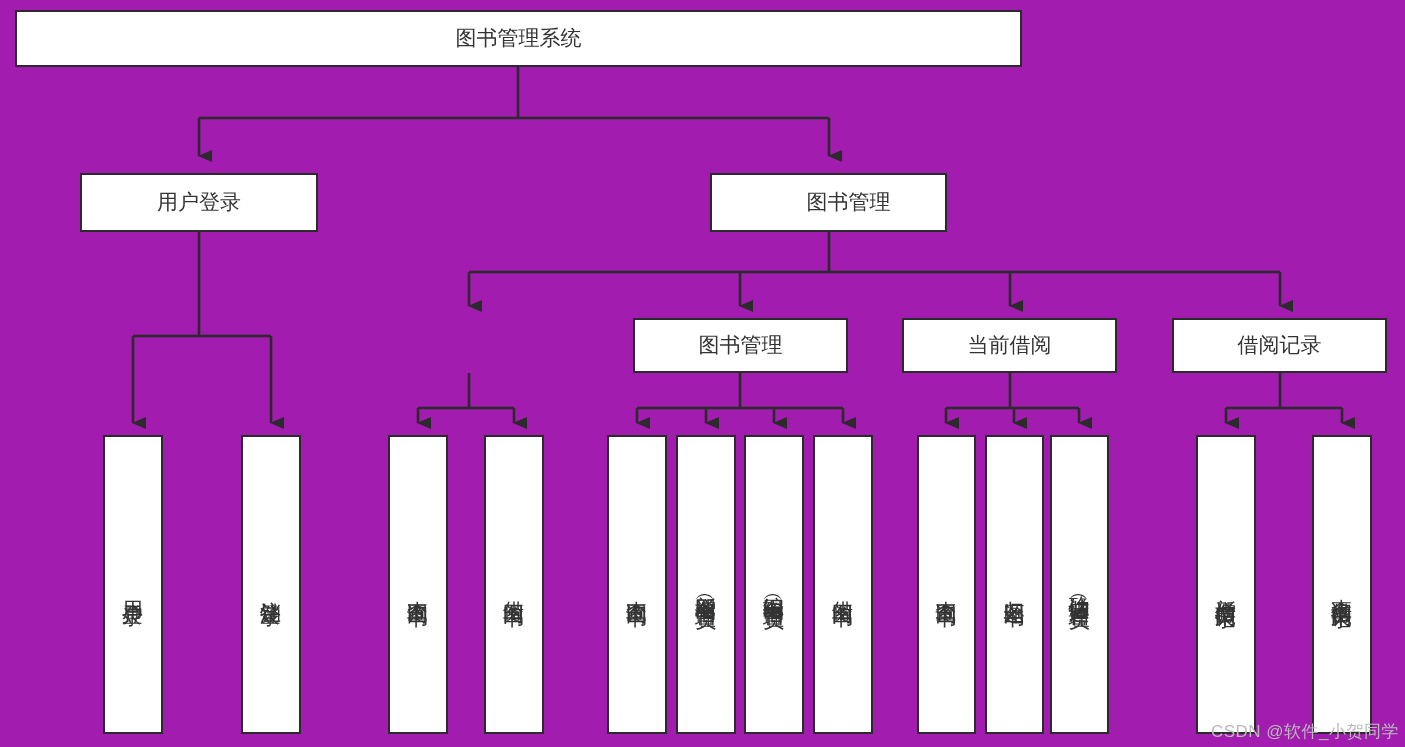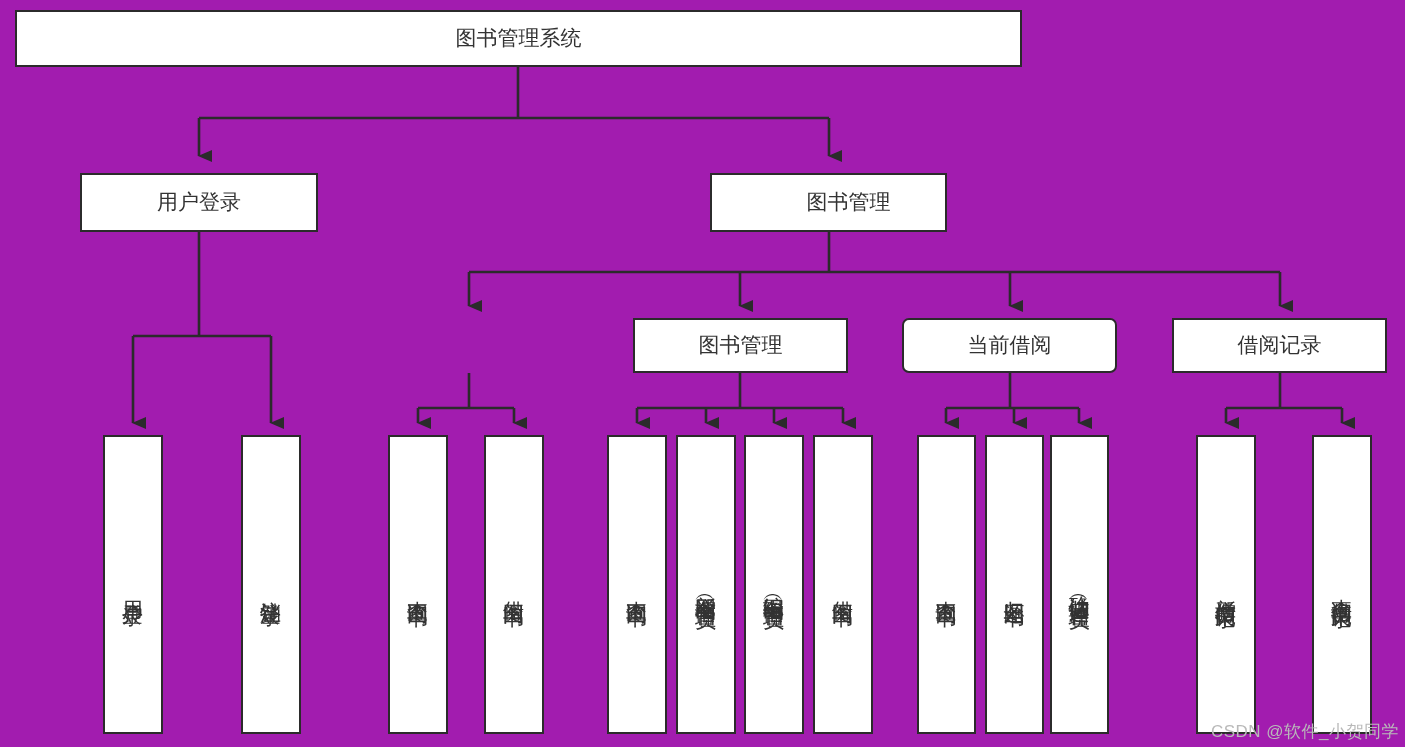--- a/index.html
+++ b/index.html
@@ -141,21 +141,21 @@
   <div class="node level-1" style="left: 80px; top: 173px; width: 238px; height: 59px;">
     <span class="node-label">用户登录</span>
   </div>
   <div class="node level-1" style="left: 710px; top: 173px; width: 237px; height: 59px; padding-left: 40px;">
     <span class="node-label">图书管理</span>
   </div>
 
   <div class="node level-2" style="left: 633px; top: 318px; width: 215px; height: 55px;">
     <span class="node-label">图书管理</span>
   </div>
-  <div class="node level-2" style="left: 902px; top: 318px; width: 215px; height: 55px; border-radius: 7px;">
+  <div class="node level-2" style="left: 902px; top: 318px; width: 215px; height: 55px;">
     <span class="node-label">当前借阅</span>
   </div>
   <div class="node level-2" style="left: 1172px; top: 318px; width: 215px; height: 55px;">
     <span class="node-label">借阅记录</span>
   </div>
 
   <div class="node leaf center-text" style="left: 103px; top: 435px; width: 60px; height: 299px;">
     <span class="node-label" style="font-size: 21px;">用户登录</span>
   </div>
   <div class="node leaf center-text" style="left: 241px; top: 435px; width: 60px; height: 299px;">

